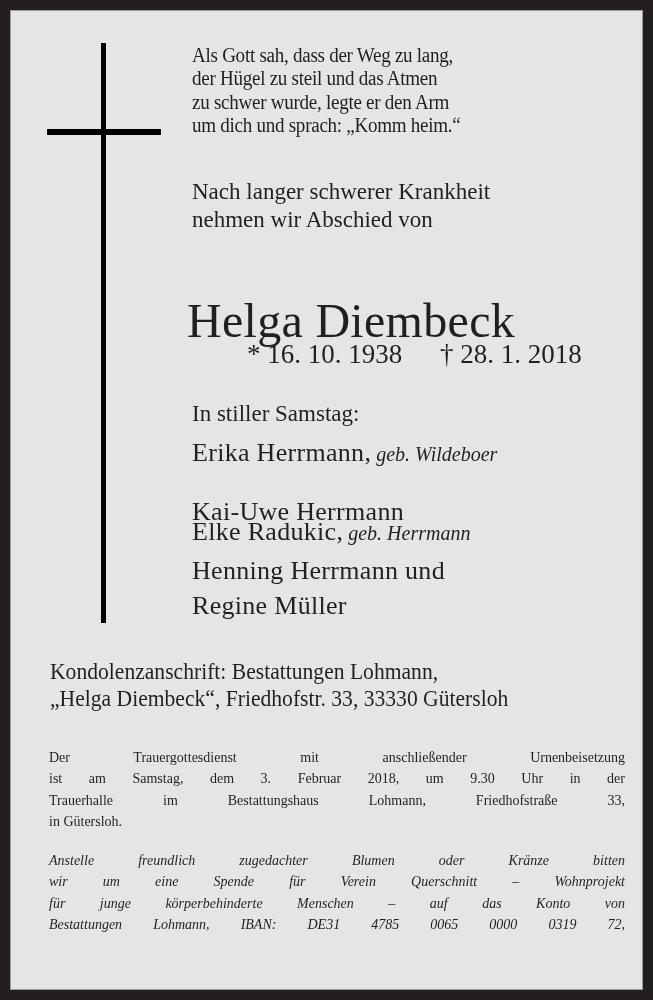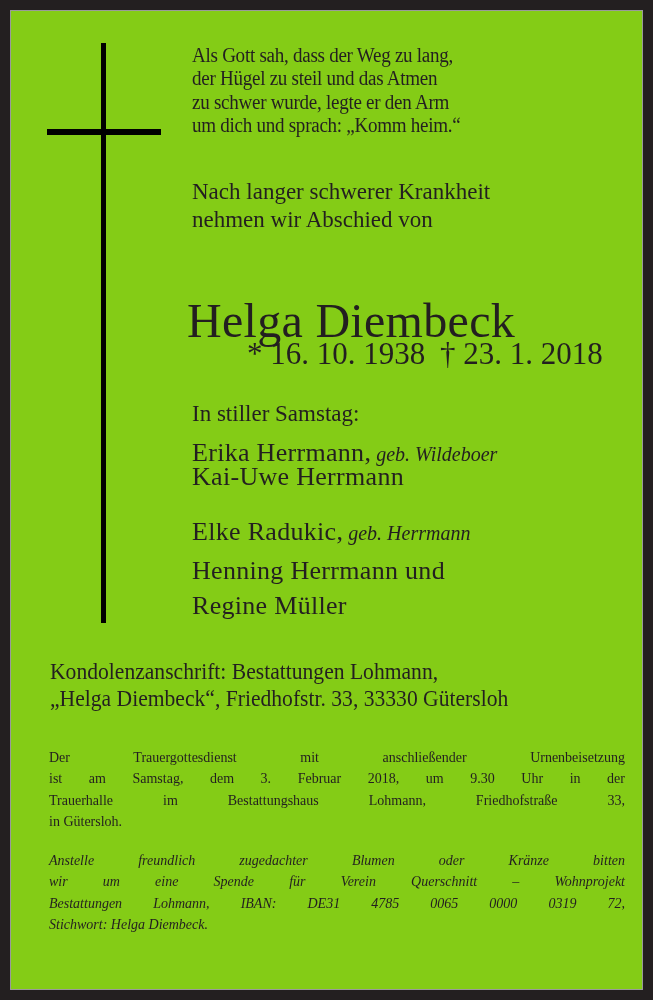--- a/index.html
+++ b/index.html
@@ -14,21 +14,21 @@
       overflow: hidden;
       font-family: "Liberation Serif", "DejaVu Serif", serif;
       color: #231f20;
     }
     .frame {
       position: absolute;
       left: 10px;
       top: 10px;
       width: 633px;
       height: 980px;
-      background: #84cc16;
+      background: #e5e5e5;
       box-shadow: inset 0 0 0 1px #9a9a9a;
     }
     .cross-v {
       position: absolute;
       left: 91px;
       top: 33px;
       width: 5px;
       height: 580px;
       background: #000;
     }
@@ -66,21 +66,21 @@
       top: 252px;
       font-size: 48px;
       line-height: 68px;
       white-space: nowrap;
       letter-spacing: 0.3px;
       margin-top: 25px;
     }
     .dates {
       position: absolute;
       top: 330px;
-      font-size: 31px;
+      font-size: 27px;
       line-height: 28px;
       white-space: nowrap;
     }
     .date-birth { left: 237px; }
     .date-death { left: 430px; }
     .mourners-heading {
       position: absolute;
       left: 182px;
       top: 390px;
       font-size: 23px;
@@ -94,21 +94,21 @@
       line-height: 32px;
       white-space: nowrap;
       letter-spacing: 0.3px;
     }
     .mourner .nee {
       font-size: 20px;
       letter-spacing: 0;
       font-style: italic;
     }
     .m1 { top: 427px; }
-    .m2 { top: 451px; }
+    .m2 { top: 486px; }
     .m3 { top: 506px; }
     .m4 { top: 545px; }
     .m5 { top: 580px; }
     .condolence {
       position: absolute;
       left: 40px;
       top: 648px;
       font-size: 22.5px;
       line-height: 27px;
       white-space: nowrap;
@@ -152,21 +152,21 @@
   </div>
 
   <div class="intro">
     <div>Nach langer schwerer Krankheit</div>
     <div>nehmen wir Abschied von</div>
   </div>
 
   <div class="name">Helga Diembeck</div>
 
   <div class="dates date-birth">* 16. 10. 1938</div>
-  <div class="dates date-death">† 23. 1. 2018</div>
+  <div class="dates date-death">† 28. 1. 2018</div>
 
   <div class="mourners-heading">In stiller Samstag:</div>
 
   <div class="mourner m1">
     <span>Erika Herrmann,</span><span class="nee"> geb. Wildeboer</span>
   </div>
   <div class="mourner m2">
     <span>Kai-Uwe Herrmann</span>
   </div>
   <div class="mourner m3">
@@ -187,17 +187,17 @@
   <div class="para service">
     <span class="line">Der Trauergottesdienst mit anschließender Urnenbeisetzung</span>
     <span class="line">ist am Samstag, dem 3. Februar 2018, um 9.30 Uhr in der</span>
     <span class="line">Trauerhalle im Bestattungshaus Lohmann, Friedhofstraße 33,</span>
     <span class="line last">in Gütersloh.</span>
   </div>
 
   <div class="para donation">
     <span class="line">Anstelle freundlich zugedachter Blumen oder Kränze bitten</span>
     <span class="line">wir um eine Spende für Verein Querschnitt – Wohnprojekt</span>
+    <span class="line">für junge körperbehinderte Menschen – auf das Konto von</span>
     <span class="line">Bestattungen Lohmann, IBAN: DE31 4785 0065 0000 0319 72,</span>
-    <span class="line last">Stichwort: Helga Diembeck.</span>
   </div>
 
 </div>
 
 </body></html>

